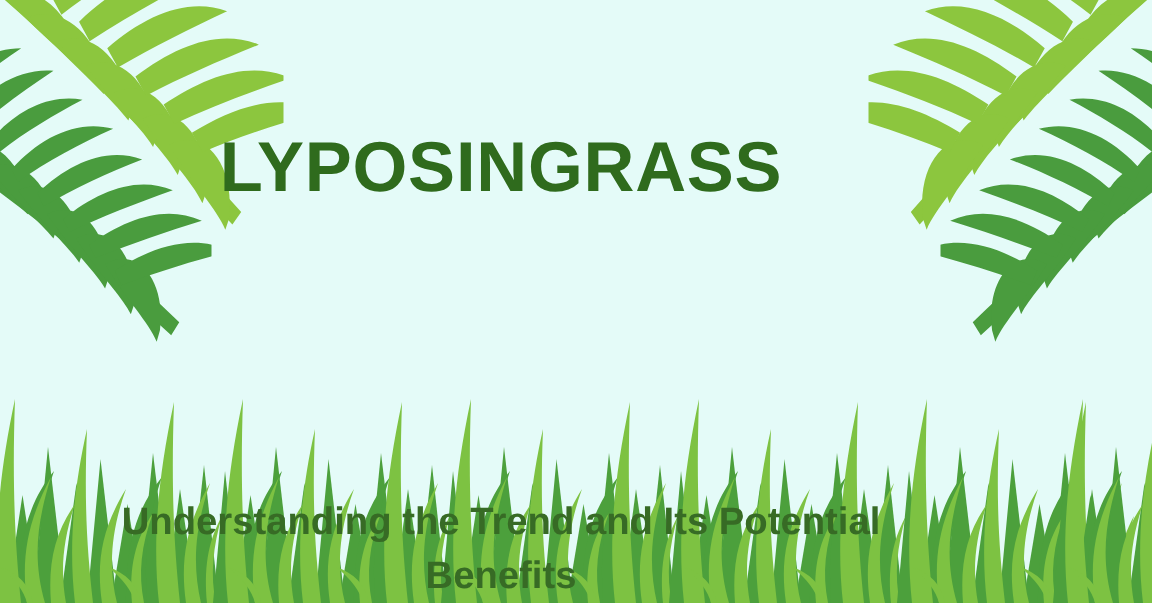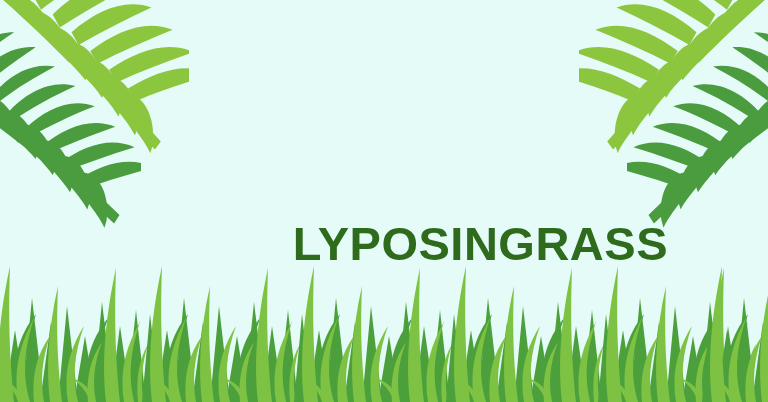--- a/index.html
+++ b/index.html
@@ -55,23 +55,23 @@
   }
 
   
   #text-block {
     position: absolute;
     left: 0;
     top: 0;
     width: 668px;
     height: 402px;
     display: flex;
-    flex-direction: row;
+    flex-direction: column;
     align-items: center;
-    justify-content: flex-end;
+    justify-content: space-between;
     z-index: 5;
   }
   #title {
     margin: 0;
     padding: 0;
     margin-top: 86px;
     font-size: 47px;
     font-weight: bold;
     letter-spacing: 0.5px;
     color: #2f6b1d;
@@ -249,15 +249,16 @@
     <use href="#grass-tile" x="-12" y="0"></use>
     <use href="#grass-tile" x="140" y="0"></use>
     <use href="#grass-tile" x="292" y="0"></use>
     <use href="#grass-tile" x="444" y="0"></use>
     <use href="#grass-tile" x="596" y="0"></use>
     <use href="#grass-tile" x="700" y="0"></use>
   </svg>
 
   <div id="text-block">
     <h1 id="title">LYPOSINGRASS</h1>
+    <h2 id="subtitle">Understanding the Trend and Its Potential Benefits</h2>
   </div>
 
 </div>
 
 </body></html>

